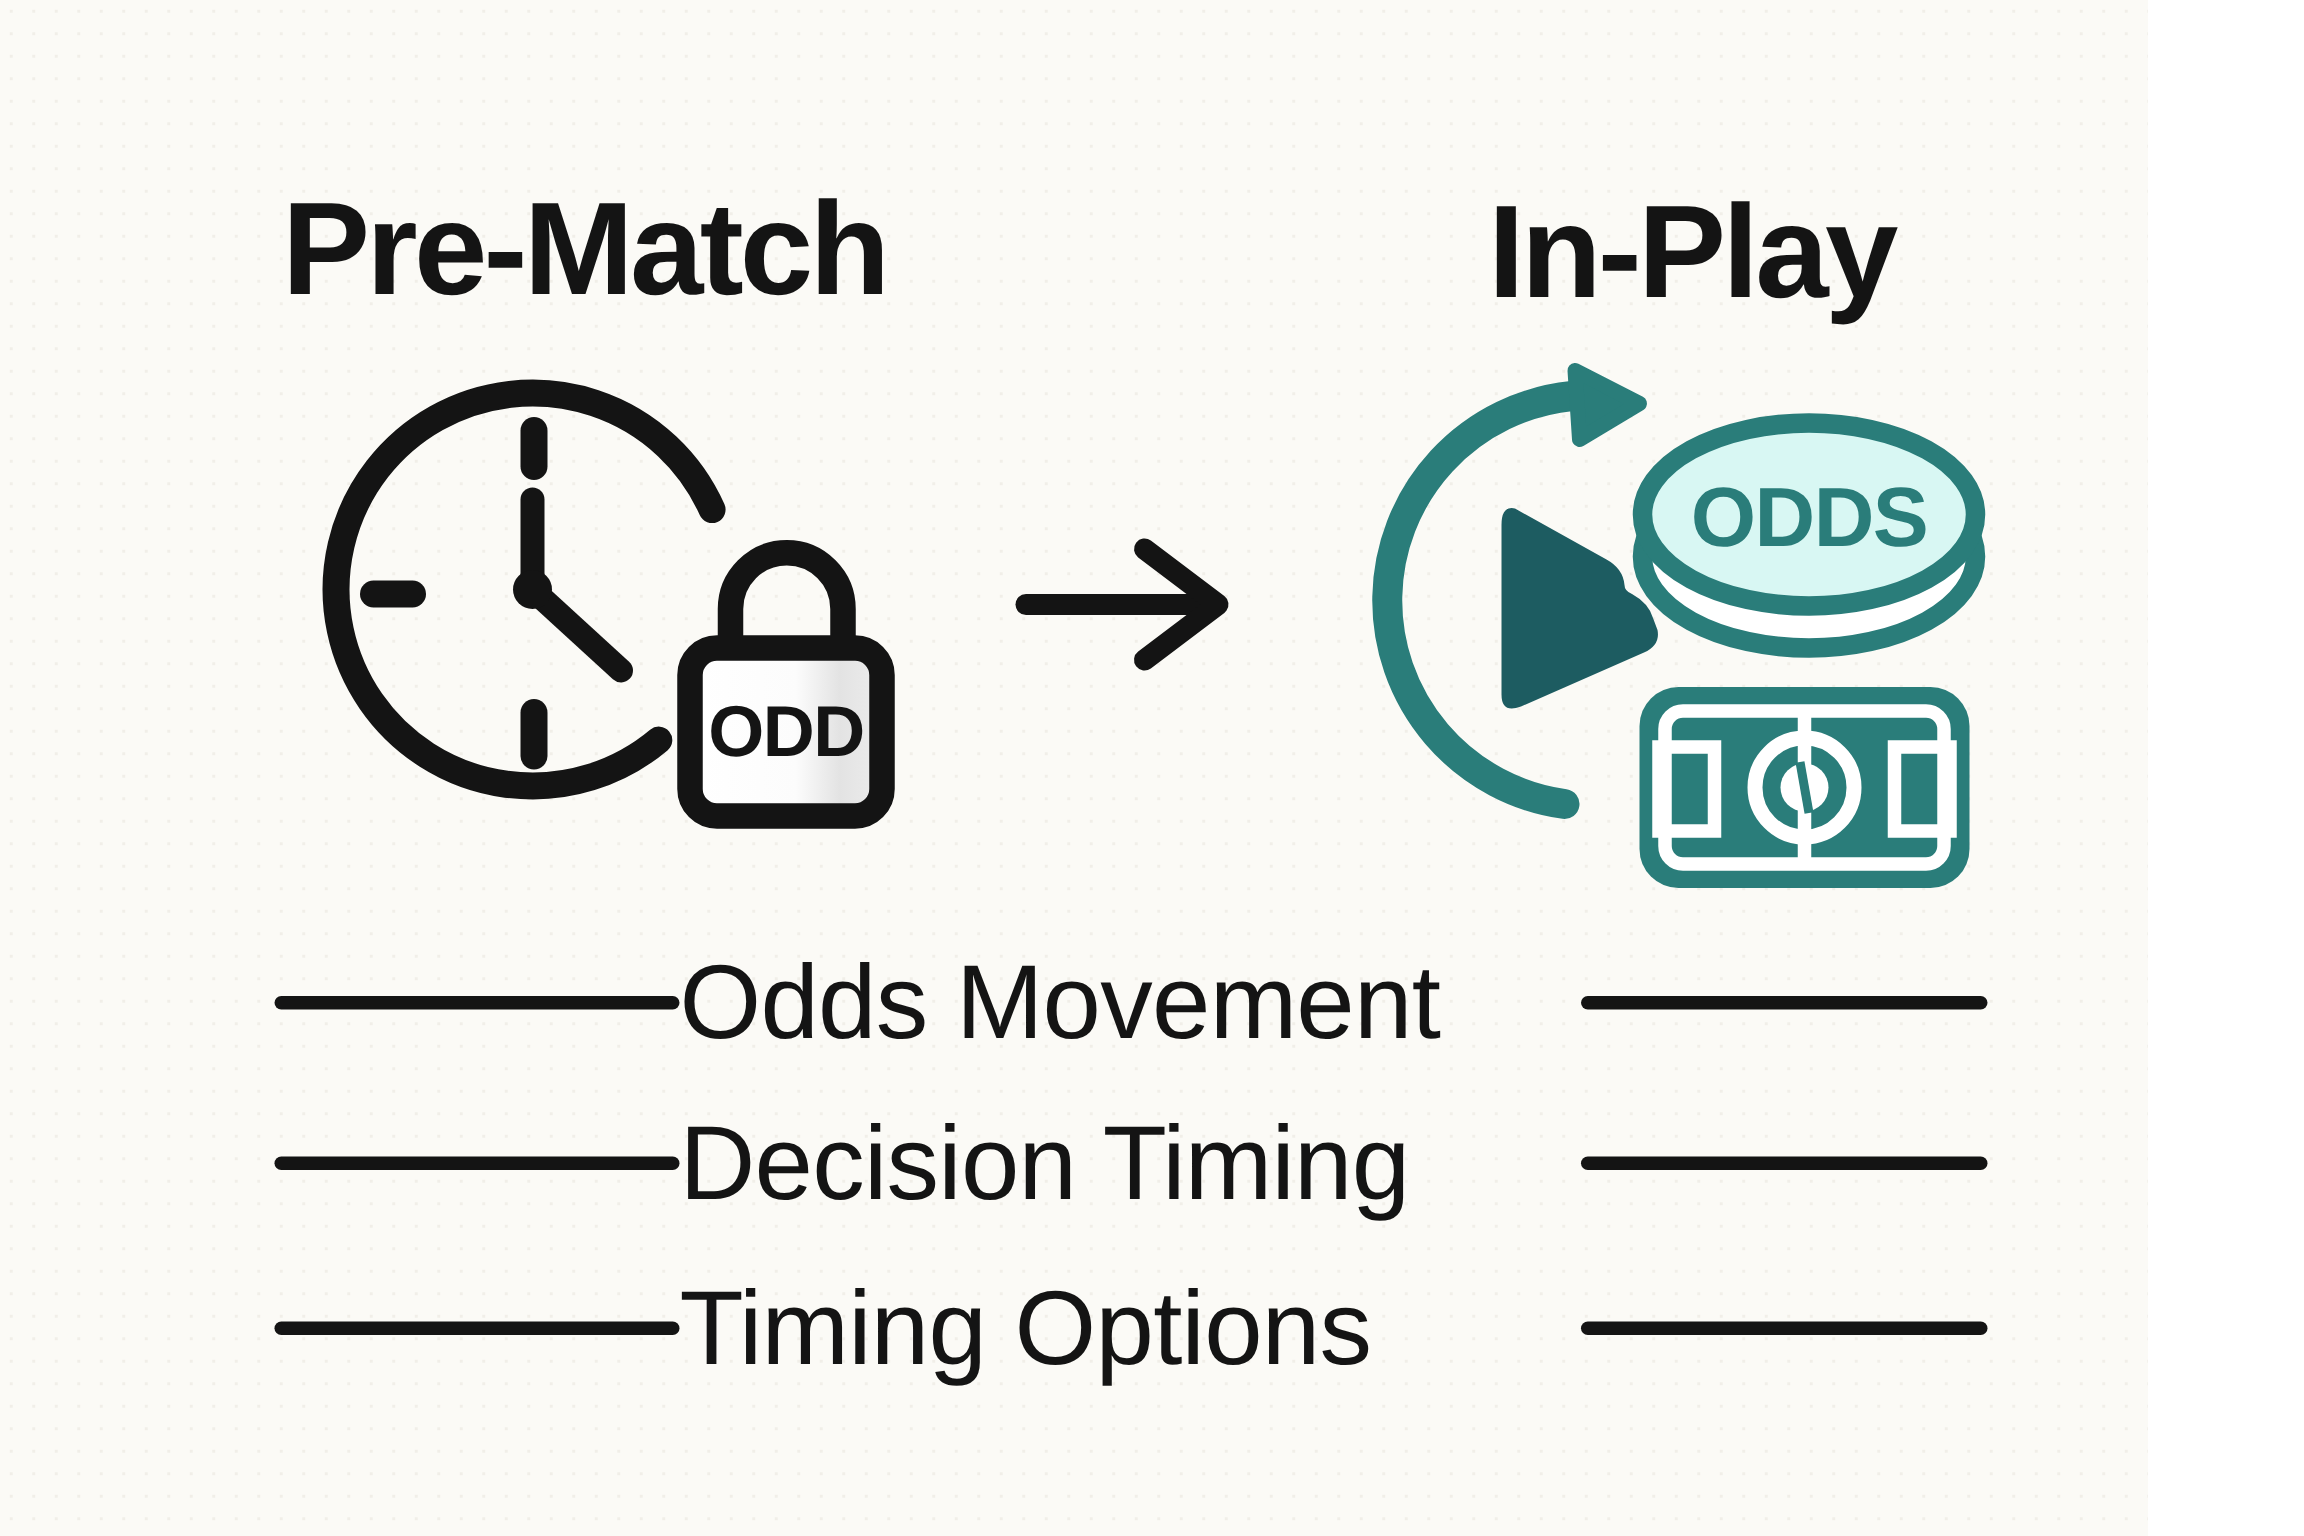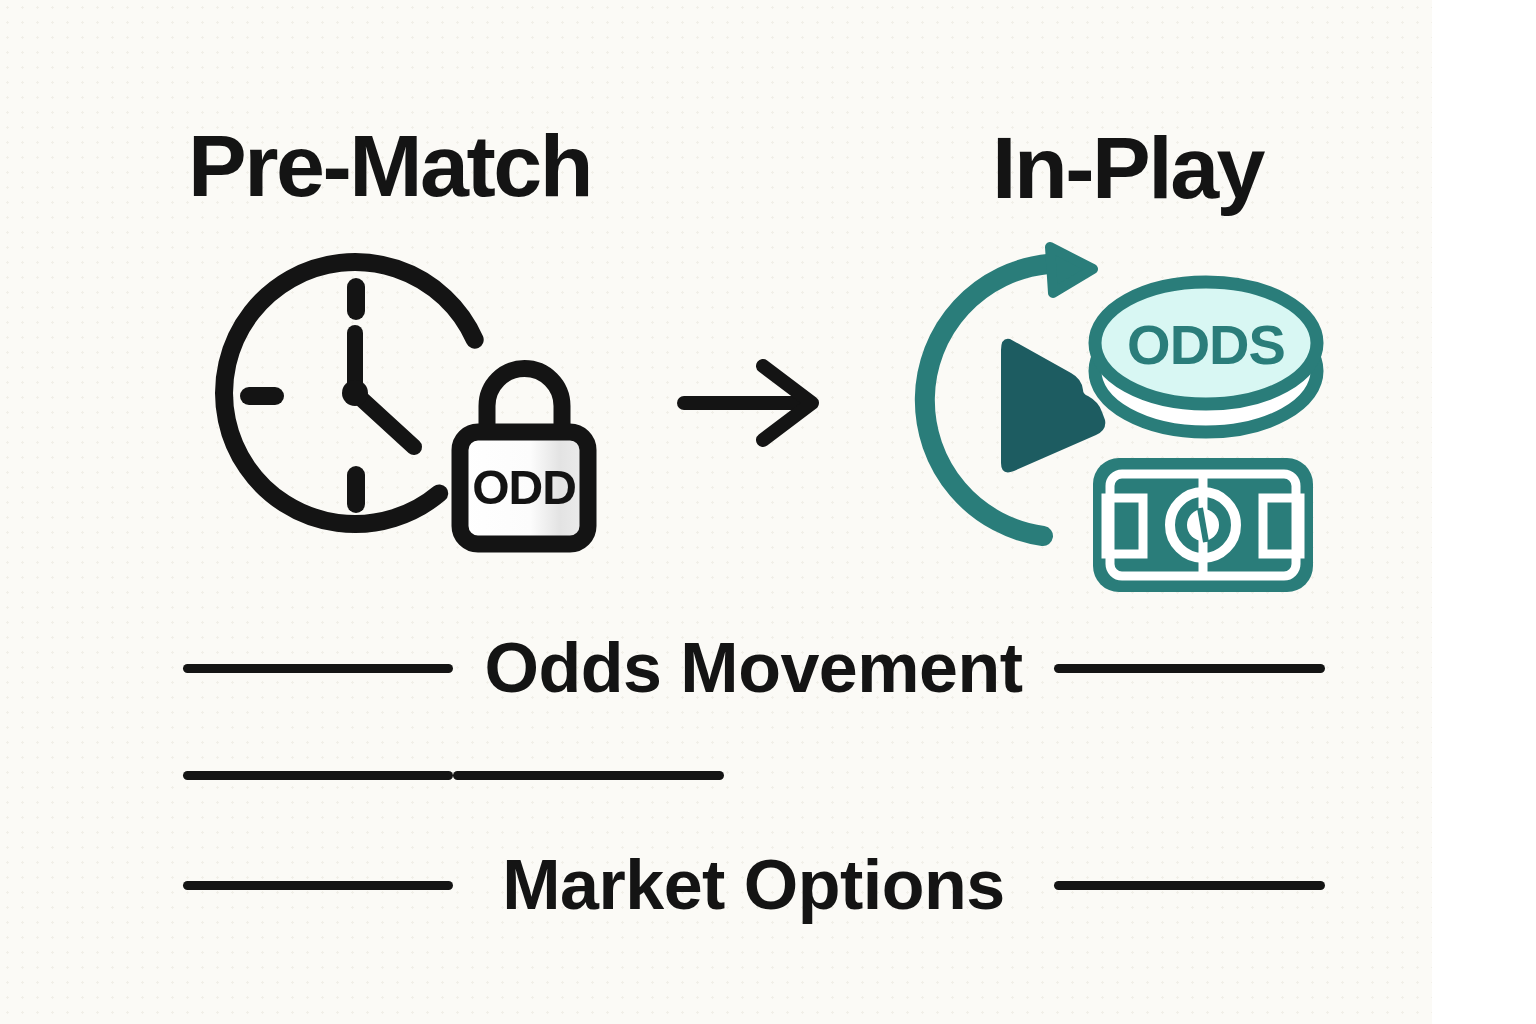--- a/index.html
+++ b/index.html
@@ -28,22 +28,22 @@
     position:absolute; left:0; width:1142px; height:70px;
     display:flex; align-items:center;
   }
   .cmp-row.r0 { top:633px; }
   .cmp-row.r1 { top:740px; }
   .cmp-row.r2 { top:850px; }
   .cmp-line { height:9px; background:var(--ink,#141414); border-radius:4.5px; flex:0 0 auto; }
   .cmp-line.left  { width:270px; }
   .cmp-line.right { width:271px; }
   .cmp-label {
-    flex:1 1 auto; text-align:center;
-    font-size:70px; font-weight:700; letter-spacing:-0.5px;
+    flex:1 1 auto; text-align:left;
+    font-size:70px; font-weight:400; letter-spacing:-0.5px;
     color:var(--ink,#141414); line-height:1;
   }
 </style>
 </head>
 <body>
 
 <div class="canvas">
 
   <div class="heading pre">Pre-Match</div>
   <div class="heading play">In-Play</div>
@@ -103,22 +103,23 @@
   </svg>
 
   <div class="rows">
     <div class="cmp-row r0">
       <div class="cmp-line left"></div>
       <div class="cmp-label">Odds Movement</div>
       <div class="cmp-line right"></div>
     </div>
     <div class="cmp-row r1">
       <div class="cmp-line left"></div>
+      <div class="cmp-label">Decision Timing</div>
       <div class="cmp-line right"></div>
     </div>
     <div class="cmp-row r2">
       <div class="cmp-line left"></div>
-      <div class="cmp-label">Market Options</div>
+      <div class="cmp-label">Timing Options</div>
       <div class="cmp-line right"></div>
     </div>
   </div>
 
 </div>
 
 </body></html>

